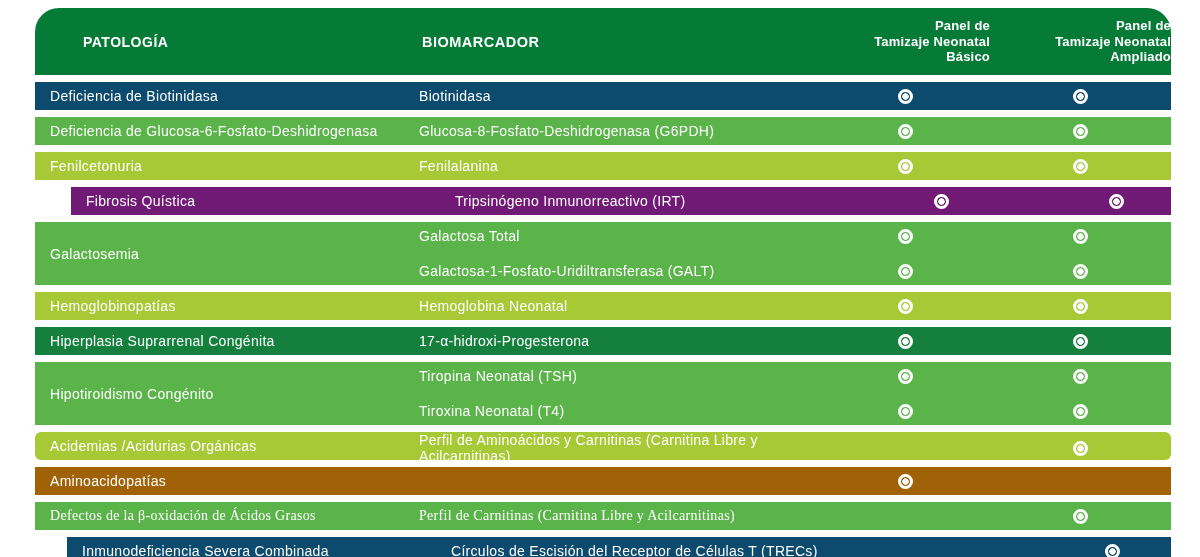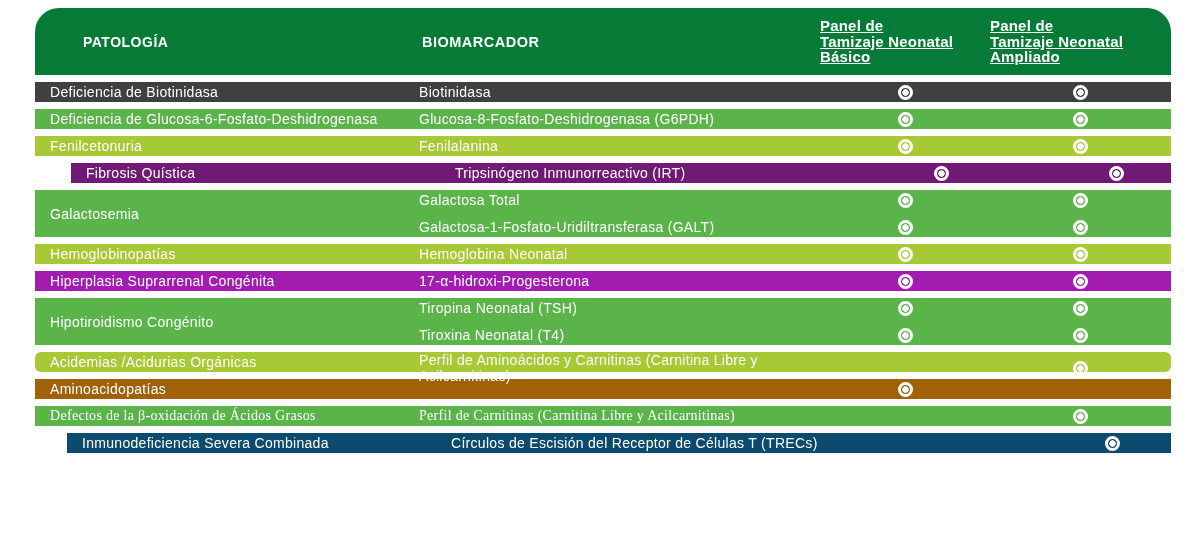--- a/index.html
+++ b/index.html
@@ -16,37 +16,37 @@
     height:67px;
     border-radius:24px 24px 0 0;
     display:grid;
     grid-template-columns:383px 402px 170px 181px;
     align-items:center;
     color:#ffffff;
   }
   .th-pat { font-weight:bold; font-size:14px; letter-spacing:0.5px; padding-left:48px; }
   .th-bio { font-weight:bold; font-size:14.5px; letter-spacing:0.5px; padding-left:4px; }
   .th-panel {
-    font-weight:bold; font-size:15px; line-height:15.5px;
-    text-align:left; white-space:pre-line; letter-spacing:0.2px;text-decoration:underline;
+    font-weight:bold; font-size:13px; line-height:15.5px;
+    text-align:right; white-space:pre-line; letter-spacing:0.2px;
   }
 
   .row {
     display:grid;
     grid-template-columns:383px 753px;
     margin-top:7px;
     align-items:center;
     color:#ffffff;
   }
   .pathology { padding-left:15px; font-size:14px; letter-spacing:0.3px; }
   .bio-lines { display:flex; flex-direction:column; gap:7px; }
   .bio-line {
     display:grid;
     grid-template-columns:402px 170px 181px;
-    height:20px;
+    height:28px;
     align-items:center;
   }
   .bio-name { font-size:14px; letter-spacing:0.3px; padding-left:1px; }
   .dot-cell { display:flex; justify-content:center; align-items:center; height:100%; }
   .ring {
     width:9px; height:9px;
     border:3px solid #ffffff;
     border-radius:50%;
     background:radial-gradient(circle at center, #ffffff 0 3px, rgba(255,255,255,0) 3.4px);
     display:block;
@@ -60,21 +60,21 @@
     <div class="th-pat">PATOLOGÍA</div>
     <div class="th-bio">BIOMARCADOR</div>
     <div class="th-panel">Panel de
 Tamizaje Neonatal
 Básico</div>
     <div class="th-panel">Panel de
 Tamizaje Neonatal
 Ampliado</div>
   </div>
   <div>
-      <div class="row" style="background: #404040;">
+      <div class="row" style="background: #0c4a6e;">
         <div class="pathology">Deficiencia de Biotinidasa</div>
         <div class="bio-lines">
           <div class="bio-line">
             <div class="bio-name">Biotinidasa</div>
             <div class="dot-cell">
               <span class="ring"></span>
             </div>
             <div class="dot-cell">
               <span class="ring"></span>
             </div>
@@ -153,21 +153,21 @@
             <div class="bio-name">Hemoglobina Neonatal</div>
             <div class="dot-cell">
               <span class="ring"></span>
             </div>
             <div class="dot-cell">
               <span class="ring"></span>
             </div>
           </div>
         </div>
       </div>
-      <div class="row" style="background: #a21caf;">
+      <div class="row" style="background: #15803d;">
         <div class="pathology">Hiperplasia Suprarrenal Congénita</div>
         <div class="bio-lines">
           <div class="bio-line">
             <div class="bio-name">17-α-hidroxi-Progesterona</div>
             <div class="dot-cell">
               <span class="ring"></span>
             </div>
             <div class="dot-cell">
               <span class="ring"></span>
             </div>

